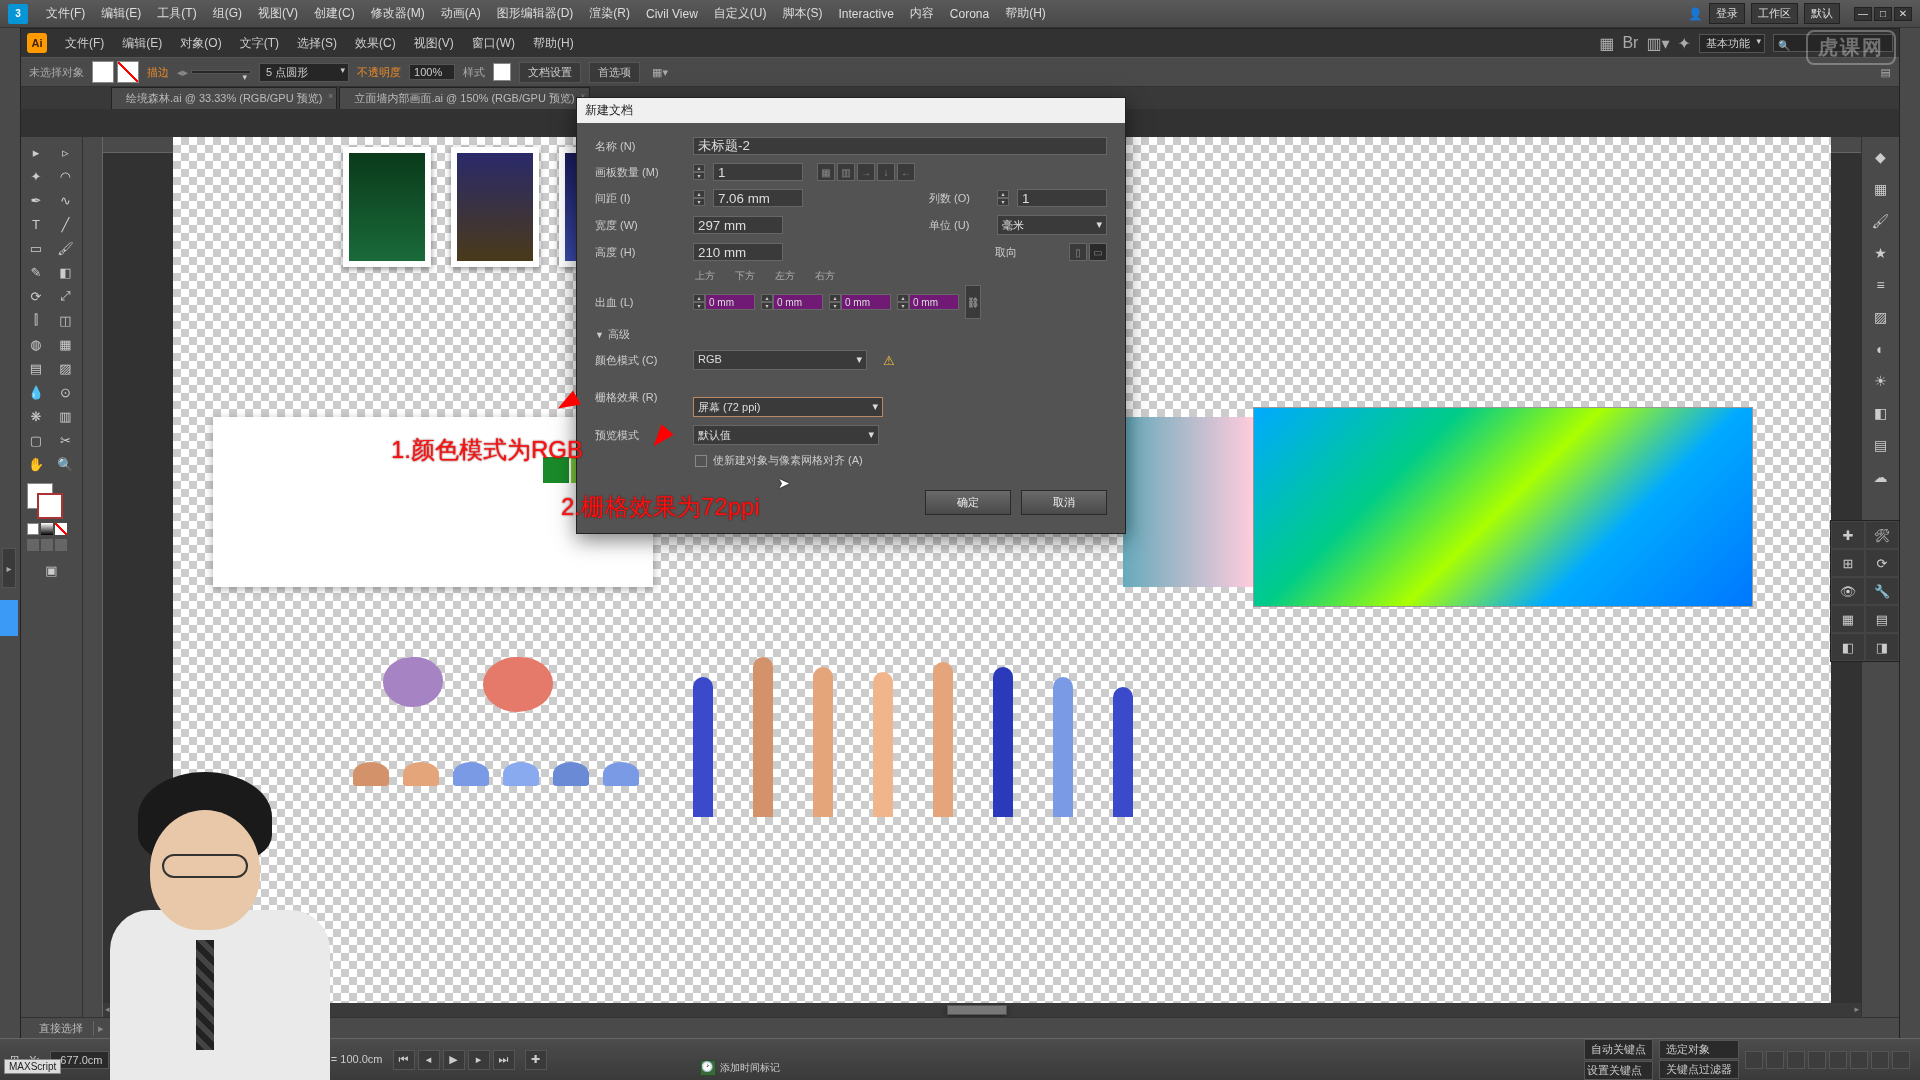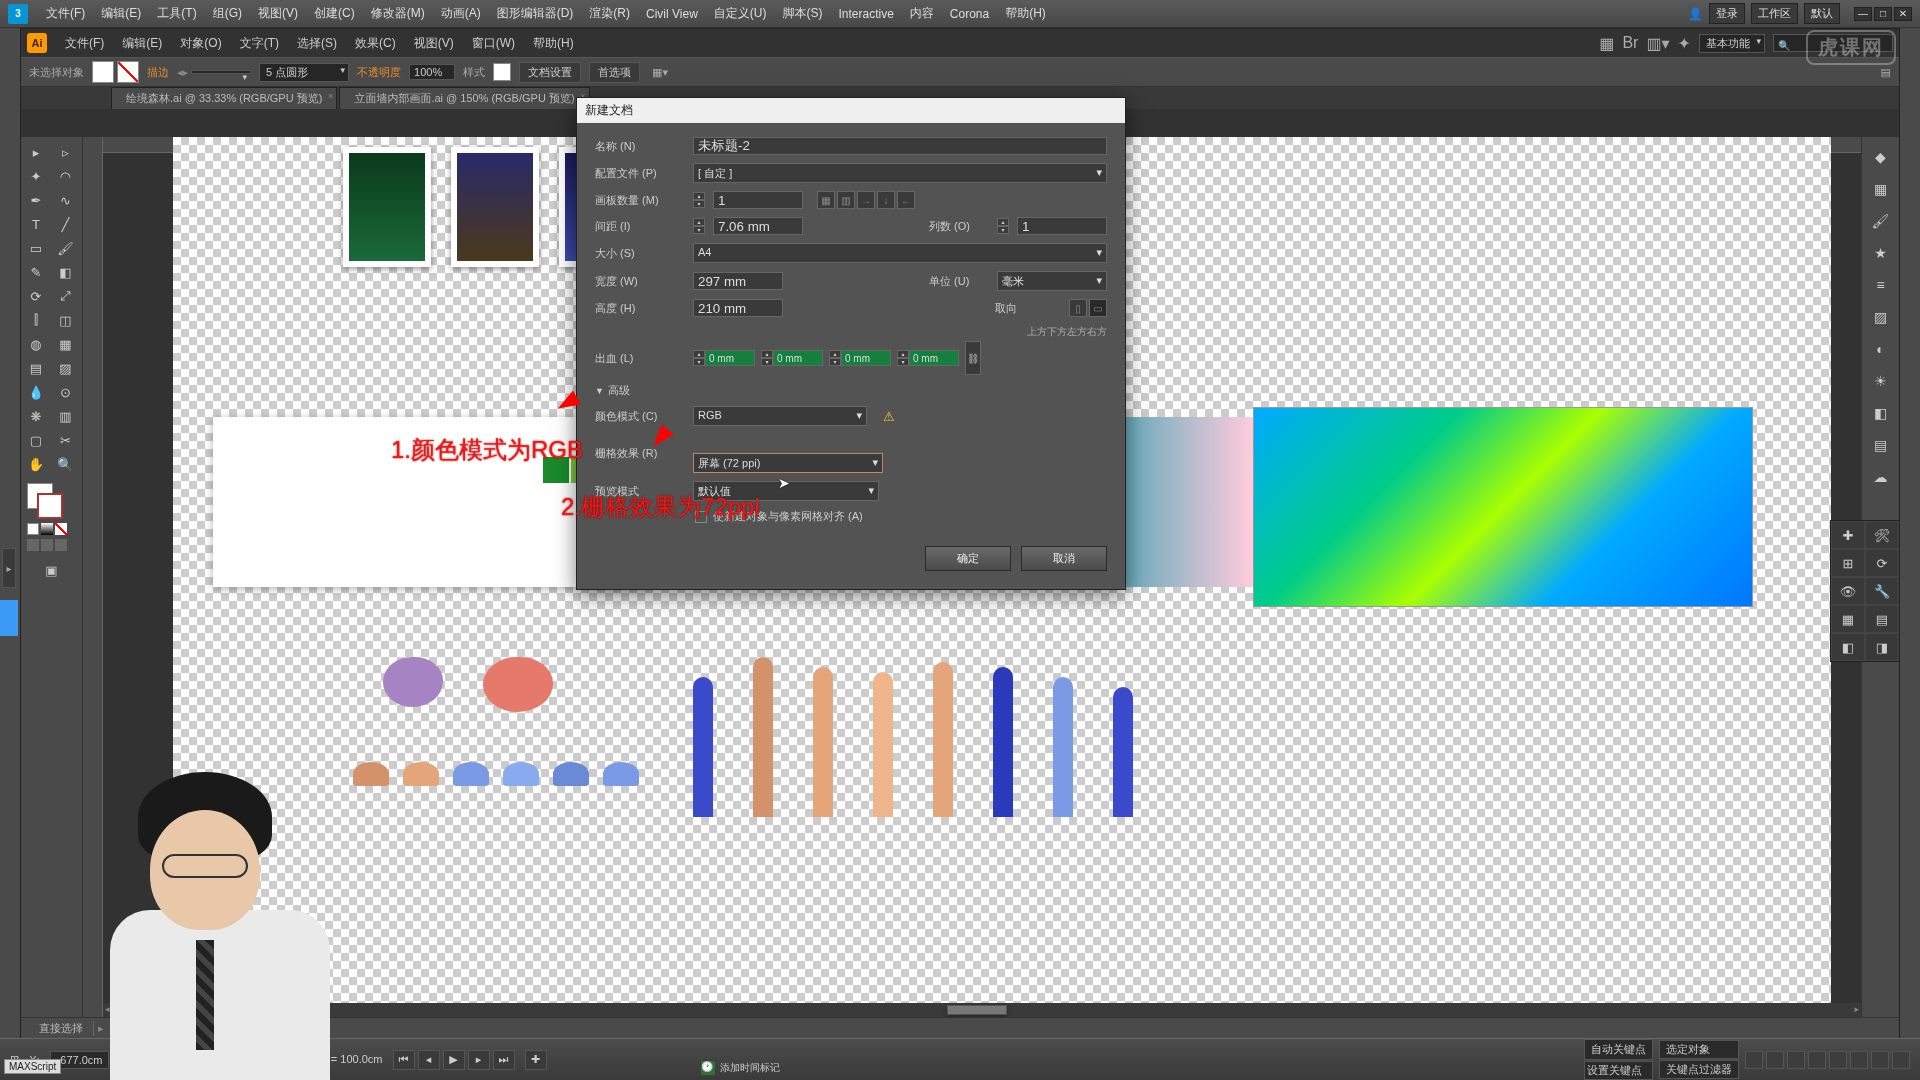--- a/index.html
+++ b/index.html
@@ -97,24 +97,24 @@
 .dlg-label { width:90px; color:#ccc; }
 .dlg-input { flex:1; background:#3a3a3a; border:1px solid #666; padding:2px 4px; color:#ddd; height:18px; }
 .dlg-input.short { flex:none; width:90px; }
 .dlg-select { flex:1; background:#3a3a3a; border:1px solid #666; padding:2px 4px; color:#ddd; height:20px; position:relative; }
 .dlg-select.highlight { border-color: #b86; margin-top: 19px; }
 .dlg-select::after { content:"▾"; position:absolute; right:4px; top:2px; }
 .dlg-spin { display:inline-flex; flex-direction:column; }
 .dlg-spin span { width:12px; height:8px; background:#3a3a3a; border:1px solid #666; font-size:6px; text-align:center; line-height:6px; }
 .dlg-small-icons { display:flex; gap:2px; margin-left:6px; }
 .dlg-small-icons span { width:18px; height:18px; background:#3a3a3a; border:1px solid #666; display:flex;align-items:center;justify-content:center;font-size:10px;color:#888; }
-.bleed-row { display:flex; font-size:10px; color:#aaa; margin-left:100px; margin-bottom:2px;justify-content:flex-end; }
+.bleed-row { display:flex; gap:20px; font-size:10px; color:#aaa; margin-left:100px; margin-bottom:2px; }
 .bleed-inputs { display:flex; gap:6px; align-items:center; }
 .bleed-inputs .grp { display:flex; align-items:center; }
-.bleed-inputs input { width:50px; background:#15803d; border:1px solid #666; color:#ddd; padding:1px 3px; height:16px; font-size:10px; }
+.bleed-inputs input { width:50px; background:#701a75; border:1px solid #666; color:#ddd; padding:1px 3px; height:16px; font-size:10px; }
 .link-icon { width:16px;height:34px; border:1px solid #666; background:#3a3a3a; font-size:10px; display:flex; align-items:center; justify-content:center; }
 .dlg-section-head { display:flex; align-items:center; gap:4px; margin:8px 0; color:#ccc; }
 .dlg-section-head::before { content:"▼"; font-size:9px; }
 .warn-icon { color:#f9c23c; margin-left:8px; font-size:13px; }
 .dlg-check { display:flex; align-items:center; gap:6px; margin-left:100px; margin-top:6px; }
 .dlg-check .box { width:12px; height:12px; border:1px solid #888; }
 .dlg-buttons { display:flex; justify-content:flex-end; gap:10px; margin-top:22px; }
 .dlg-btn { width:86px; padding:4px 0; text-align:center; background:linear-gradient(#6a6a6a,#4a4a4a); border:1px solid #2a2a2a; color:#eee; }
 
 
@@ -363,24 +363,20 @@
   </div>
 
   <div class="dialog-overlay">
     <div class="dlg-title">新建文档</div>
     <div class="dlg-body">
       <div class="dlg-row">
         <div class="dlg-label">名称 (N)</div>
         <input class="dlg-input" value="未标题-2" style="">
       </div>
       <div class="dlg-row">
-        <div class="dlg-label">配置文件 (P)</div>
-        <div class="dlg-select">[ 自定 ]</div>
-      </div>
-      <div class="dlg-row">
         <div class="dlg-label">画板数量 (M)</div>
         <div class="dlg-spin">
             <span>▴</span>
             <span>▾</span>
           </div>
         <input class="dlg-input short" value="1" style="">
         <div class="dlg-small-icons">
           <span>▦</span>
           <span>▥</span>
           <span>→</span>
@@ -395,24 +391,20 @@
             <span>▾</span>
           </div>
         <input class="dlg-input short" value="7.06 mm" style="">
         <div style="flex:1"></div>
         <div class="dlg-label" style="width:60px">列数 (O)</div>
         <div class="dlg-spin">
             <span>▴</span>
             <span>▾</span>
           </div>
         <input class="dlg-input short" value="1" style="">
-      </div>
-      <div class="dlg-row">
-        <div class="dlg-label">大小 (S)</div>
-        <div class="dlg-select">A4</div>
       </div>
       <div class="dlg-row">
         <div class="dlg-label">宽度 (W)</div>
         <input class="dlg-input short" value="297 mm" style="">
         <div style="flex:1"></div>
         <div class="dlg-label" style="width:60px">单位 (U)</div>
         <div class="dlg-select" style="flex:none;width:110px">毫米</div>
       </div>
       <div class="dlg-row">
         <div class="dlg-label">高度 (H)</div>

